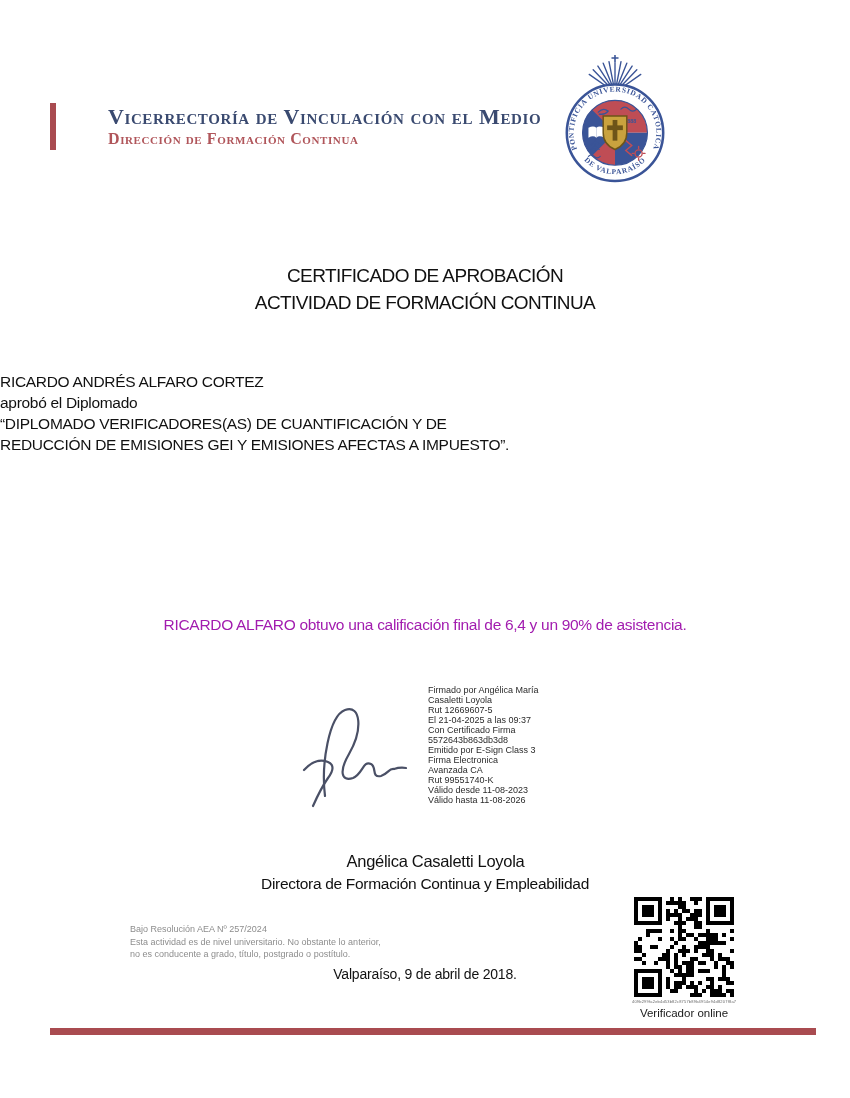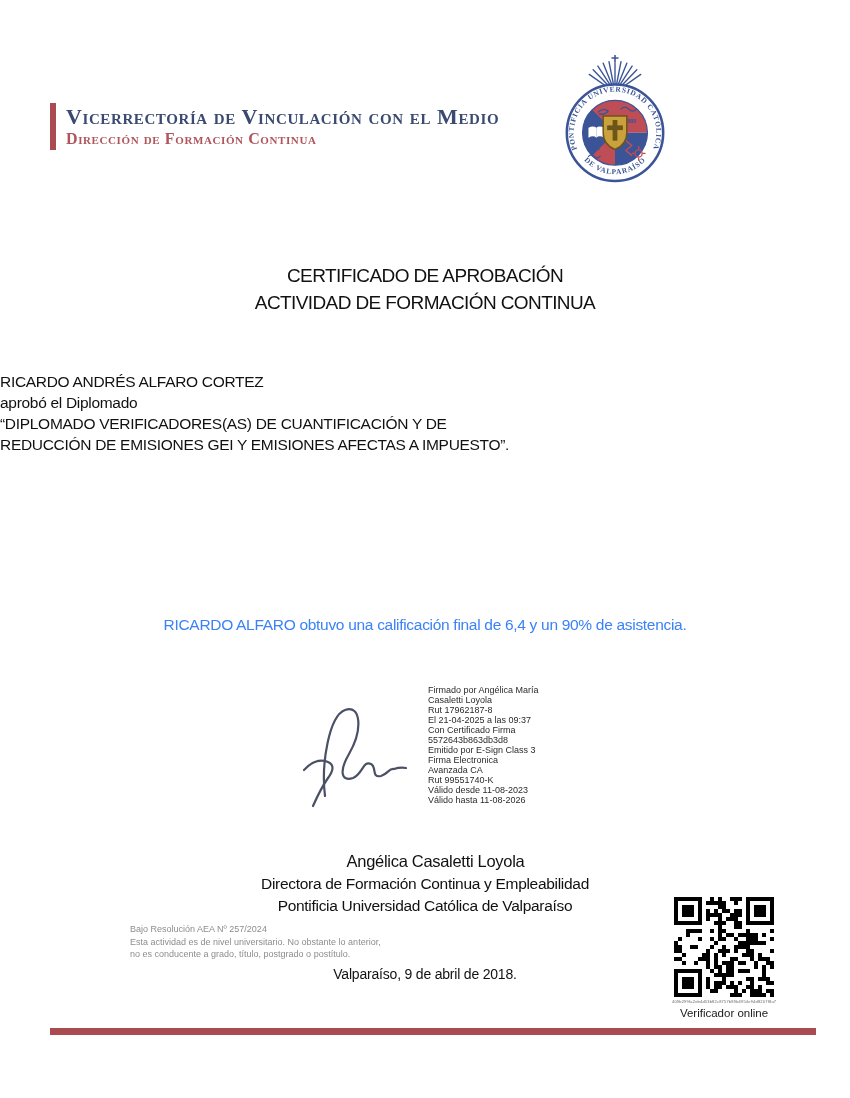--- a/index.html
+++ b/index.html
@@ -1,21 +1,21 @@
 <!DOCTYPE html>
 <html><head>
 <meta charset="utf-8">
 <style>
   html,body{margin:0;padding:0;background:#fff;}
   .page{
     position:relative;width:850px;height:1098px;background:#ffffff;overflow:hidden;
     font-family:"Liberation Sans",sans-serif;color:#1a1a1a;
   }
   
-  .header{position:absolute;left:50px;top:103px;display:flex;}
+  .header{position:absolute;left:50px;top:103px;display:flex;gap:42px;}
   .header-bar{width:6px;height:47px;background:#a94b50;flex:none;}
   .header-text{margin-left:10px;padding-top:1px;}
   .header-unit{
     font-family:"Liberation Serif",serif;font-variant:small-caps;font-weight:700;
     font-size:22px;line-height:25px;color:#3a4a70;letter-spacing:.6px;white-space:nowrap;
   }
   .header-dept{
     font-family:"Liberation Serif",serif;font-variant:small-caps;font-weight:700;
     font-size:16px;line-height:19px;color:#b0555a;letter-spacing:.6px;white-space:nowrap;
   }
@@ -27,33 +27,33 @@
   .wm-l{font-size:21px;line-height:22px;letter-spacing:.2px;}
   .wm-de{font-size:13px;}
   
   .title{position:absolute;top:262px;left:0;width:100%;text-align:center;
          font-size:19px;line-height:27px;letter-spacing:-.6px;color:#111;}
   .recipient{position:absolute;top:371px;left:0;width:100%;text-align:left;
              font-size:15.5px;line-height:21px;letter-spacing:-.3px;color:#111;}
   .paragraph{position:absolute;left:130px;top:494px;width:592px;text-align:justify;
              font-size:15.5px;line-height:23px;letter-spacing:-.3px;color:#111;}
   .grade{position:absolute;top:616px;left:0;width:100%;text-align:center;
-         font-size:15.5px;letter-spacing:-.3px;color:#3b82f6;}
+         font-size:15.5px;letter-spacing:-.3px;color:#a21caf;}
   
   .sig-squiggle{position:absolute;left:294px;top:700px;width:132px;height:116px;}
   .sig-stamp{position:absolute;left:428px;top:685px;font-size:9px;line-height:10px;
              letter-spacing:0;color:#2b2b2b;}
   .signer{position:absolute;top:850px;left:0;width:100%;text-align:center;
           font-size:15.5px;line-height:22.5px;letter-spacing:-.3px;color:#111;}
   .signer .signer-name{font-size:16.5px;padding-left:21px;}
   
   .notes{position:absolute;left:130px;top:923px;font-size:9px;line-height:12.5px;color:#8d8d8d;}
   .date{position:absolute;top:966px;left:0;width:100%;text-align:center;
         font-size:14px;letter-spacing:-.2px;color:#111;}
-  .qr-block{position:absolute;left:672px;top:897px;width:104px;text-align:center;}
+  .qr-block{position:absolute;left:632px;top:897px;width:104px;text-align:center;}
   .qr-svg{width:100px;height:100px;display:block;margin:0 auto;}
   .qr-hash{font-size:4px;line-height:5px;color:#666;letter-spacing:.2px;white-space:nowrap;
            overflow:hidden;width:104px;margin-top:2px;}
   .qr-caption{font-size:11.5px;color:#1a1a1a;margin-top:3px;}
   .bottom-bar{position:absolute;left:50px;top:1028px;width:766px;height:7px;background:#a94b50;}
 </style>
 </head>
 <body>
 
 <div class="page">
@@ -151,36 +151,35 @@
     <g fill="none" stroke="#4a5066" stroke-width="2.2" stroke-linecap="round">
       <path d="M10,70 q12,-13 24,-8 q9,4 0,16 q-7,10 -15,28"></path>
       <path d="M31,96 C27,64 35,16 51,10 c16,-6 18,20 4,44 c-10,17 -8,28 4,24 c10,-4 10,-18 18,-14 c6,3 0,14 10,12 c7,-2 8,-8 13,-7"></path>
       <path d="M100,69 q6,-2 12,-1"></path>
     </g>
   </svg>
 
   <div class="sig-stamp">
     <div>Firmado por Angélica María</div>
     <div>Casaletti Loyola</div>
-    <div>Rut 17962187-8</div>
+    <div>Rut 12669607-5</div>
     <div>El 21-04-2025 a las 09:37</div>
     <div>Con Certificado Firma</div>
     <div>5572643b863db3d8</div>
     <div>Emitido por E-Sign Class 3</div>
     <div>Firma Electronica</div>
     <div>Avanzada CA</div>
     <div>Rut 99551740-K</div>
     <div>Válido desde 11-08-2023</div>
     <div>Válido hasta 11-08-2026</div>
   </div>
 
   <div class="signer">
     <div class="signer-name">Angélica Casaletti Loyola</div>
     <div>Directora de Formación Continua y Empleabilidad</div>
-    <div>Pontificia Universidad Católica de Valparaíso</div>
   </div>
 
   <div class="notes">
     <div>Bajo Resolución AEA Nº 257/2024</div>
     <div>Esta actividad es de nivel universitario. No obstante lo anterior,</div>
     <div>no es conducente a grado, título, postgrado o postítulo.</div>
   </div>
 
   <div class="date">Valparaíso, 9 de abril de 2018.</div>
 

